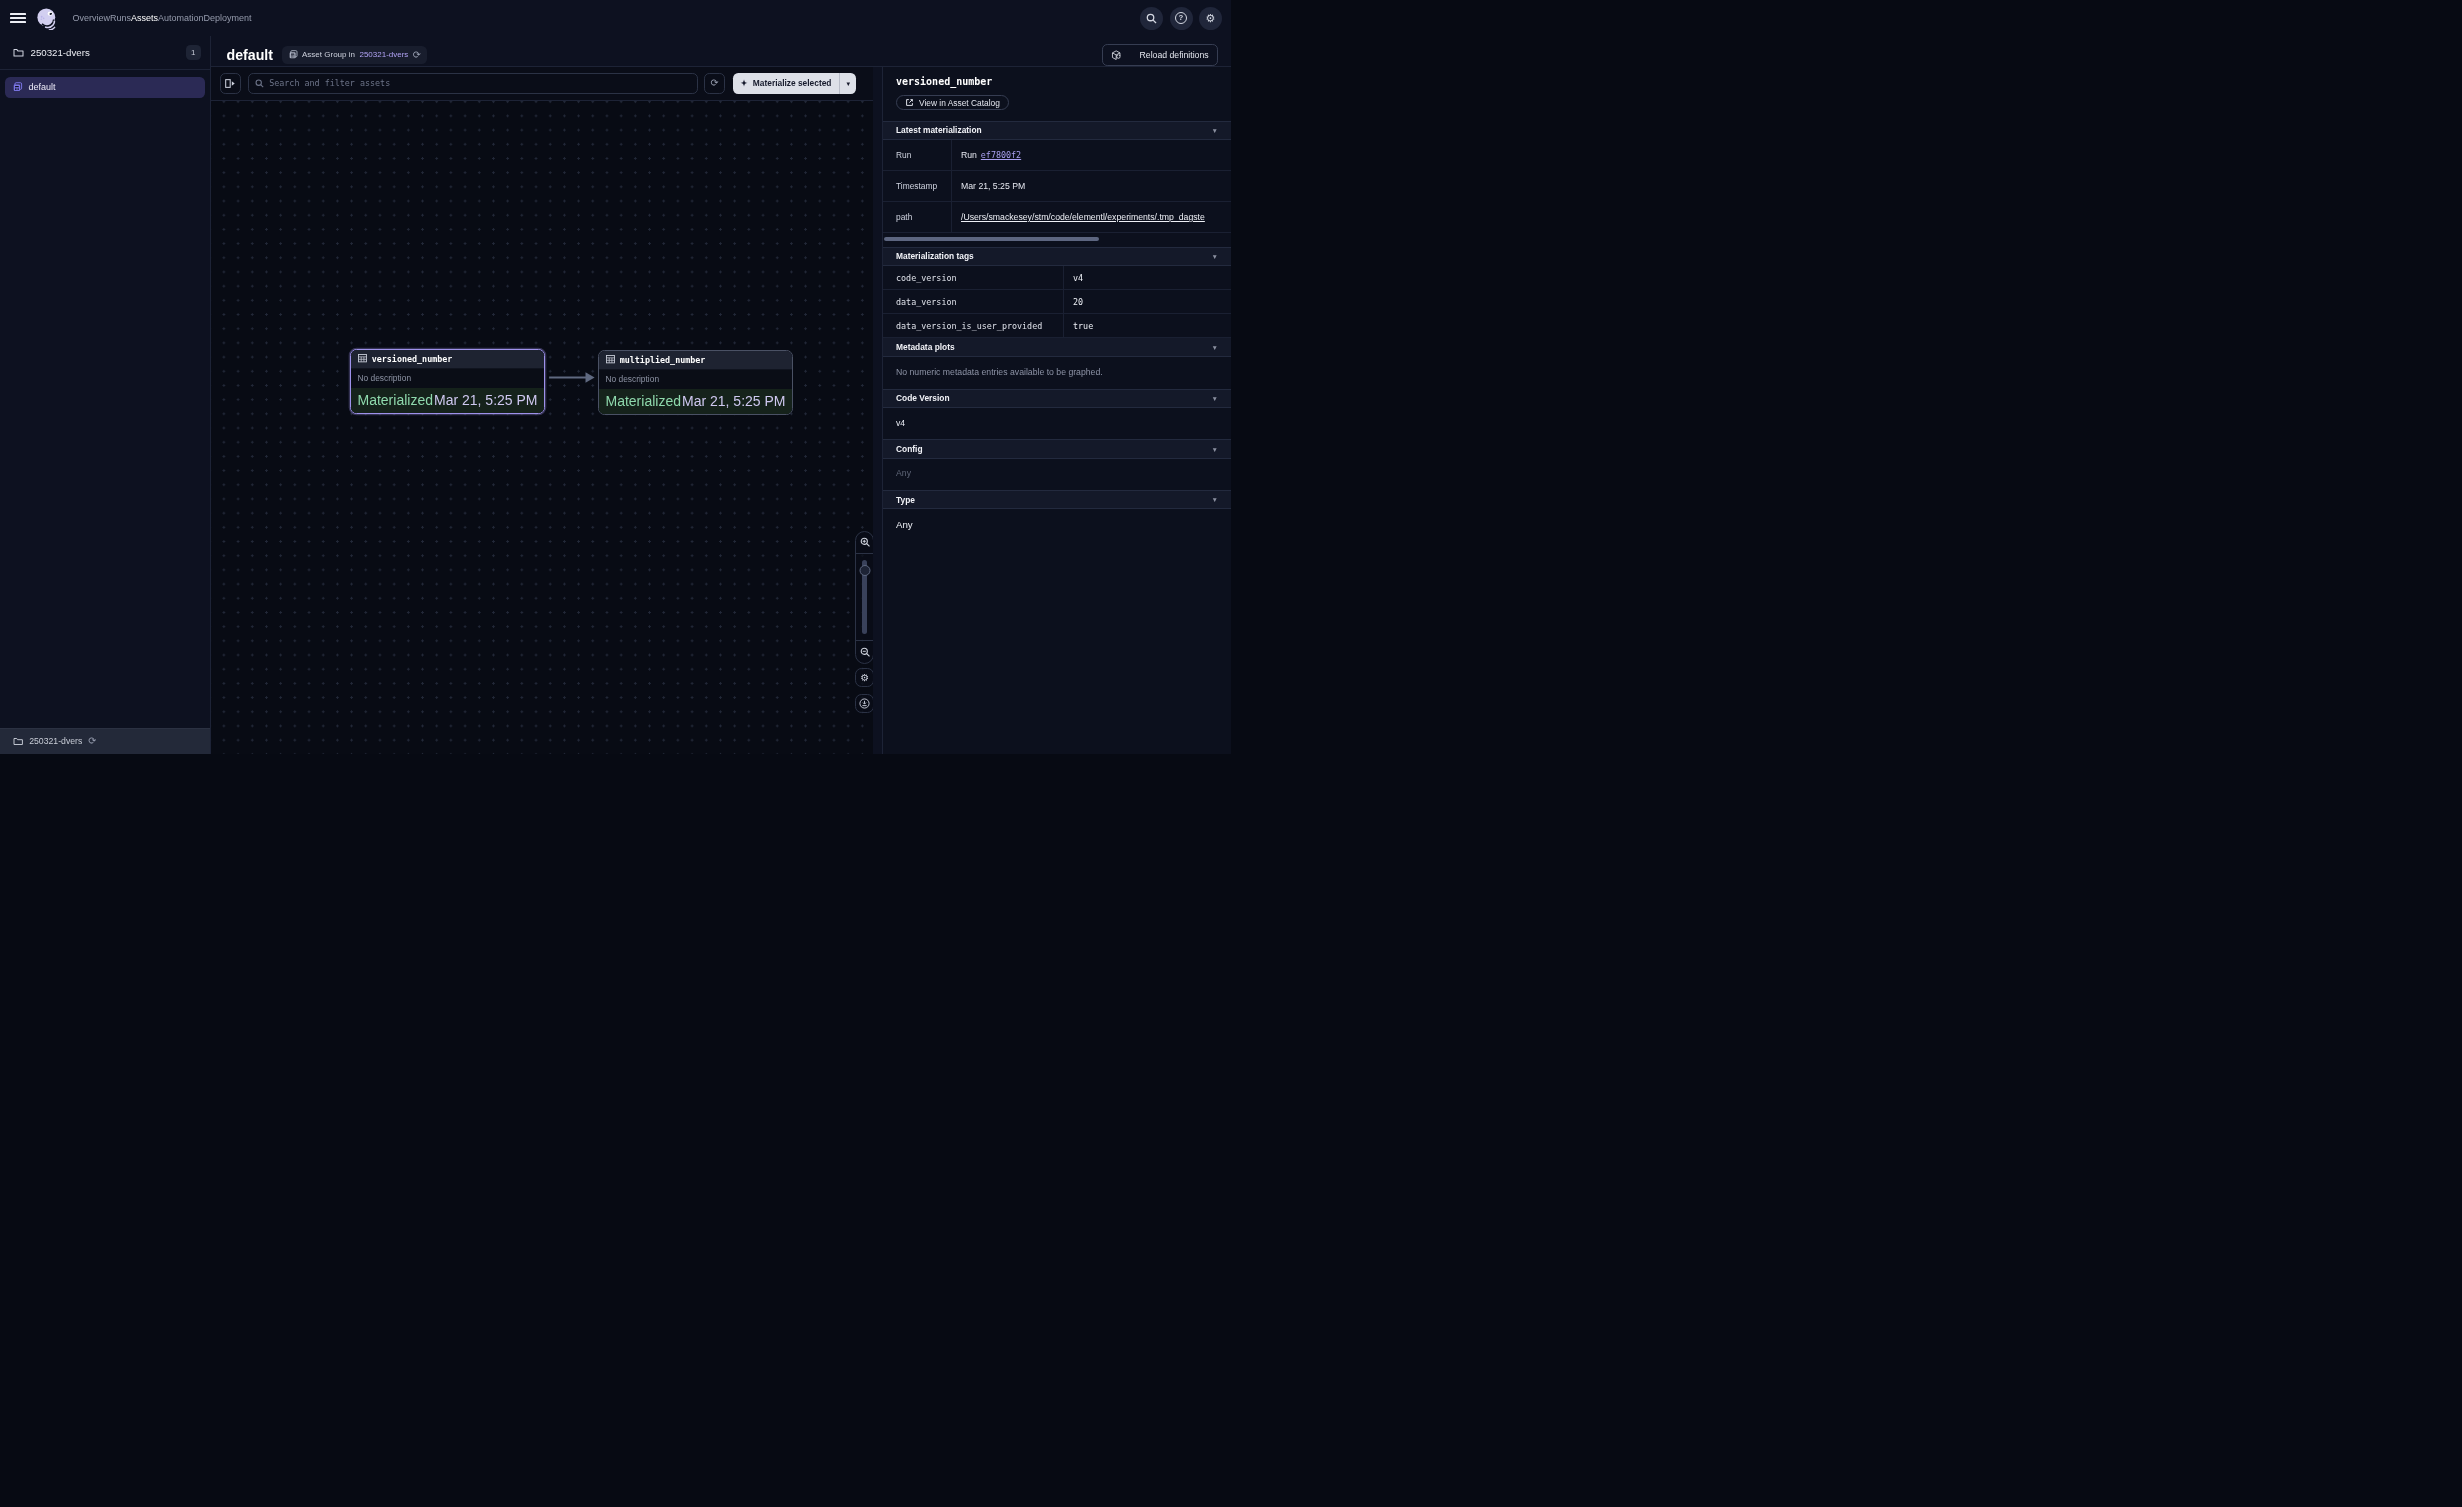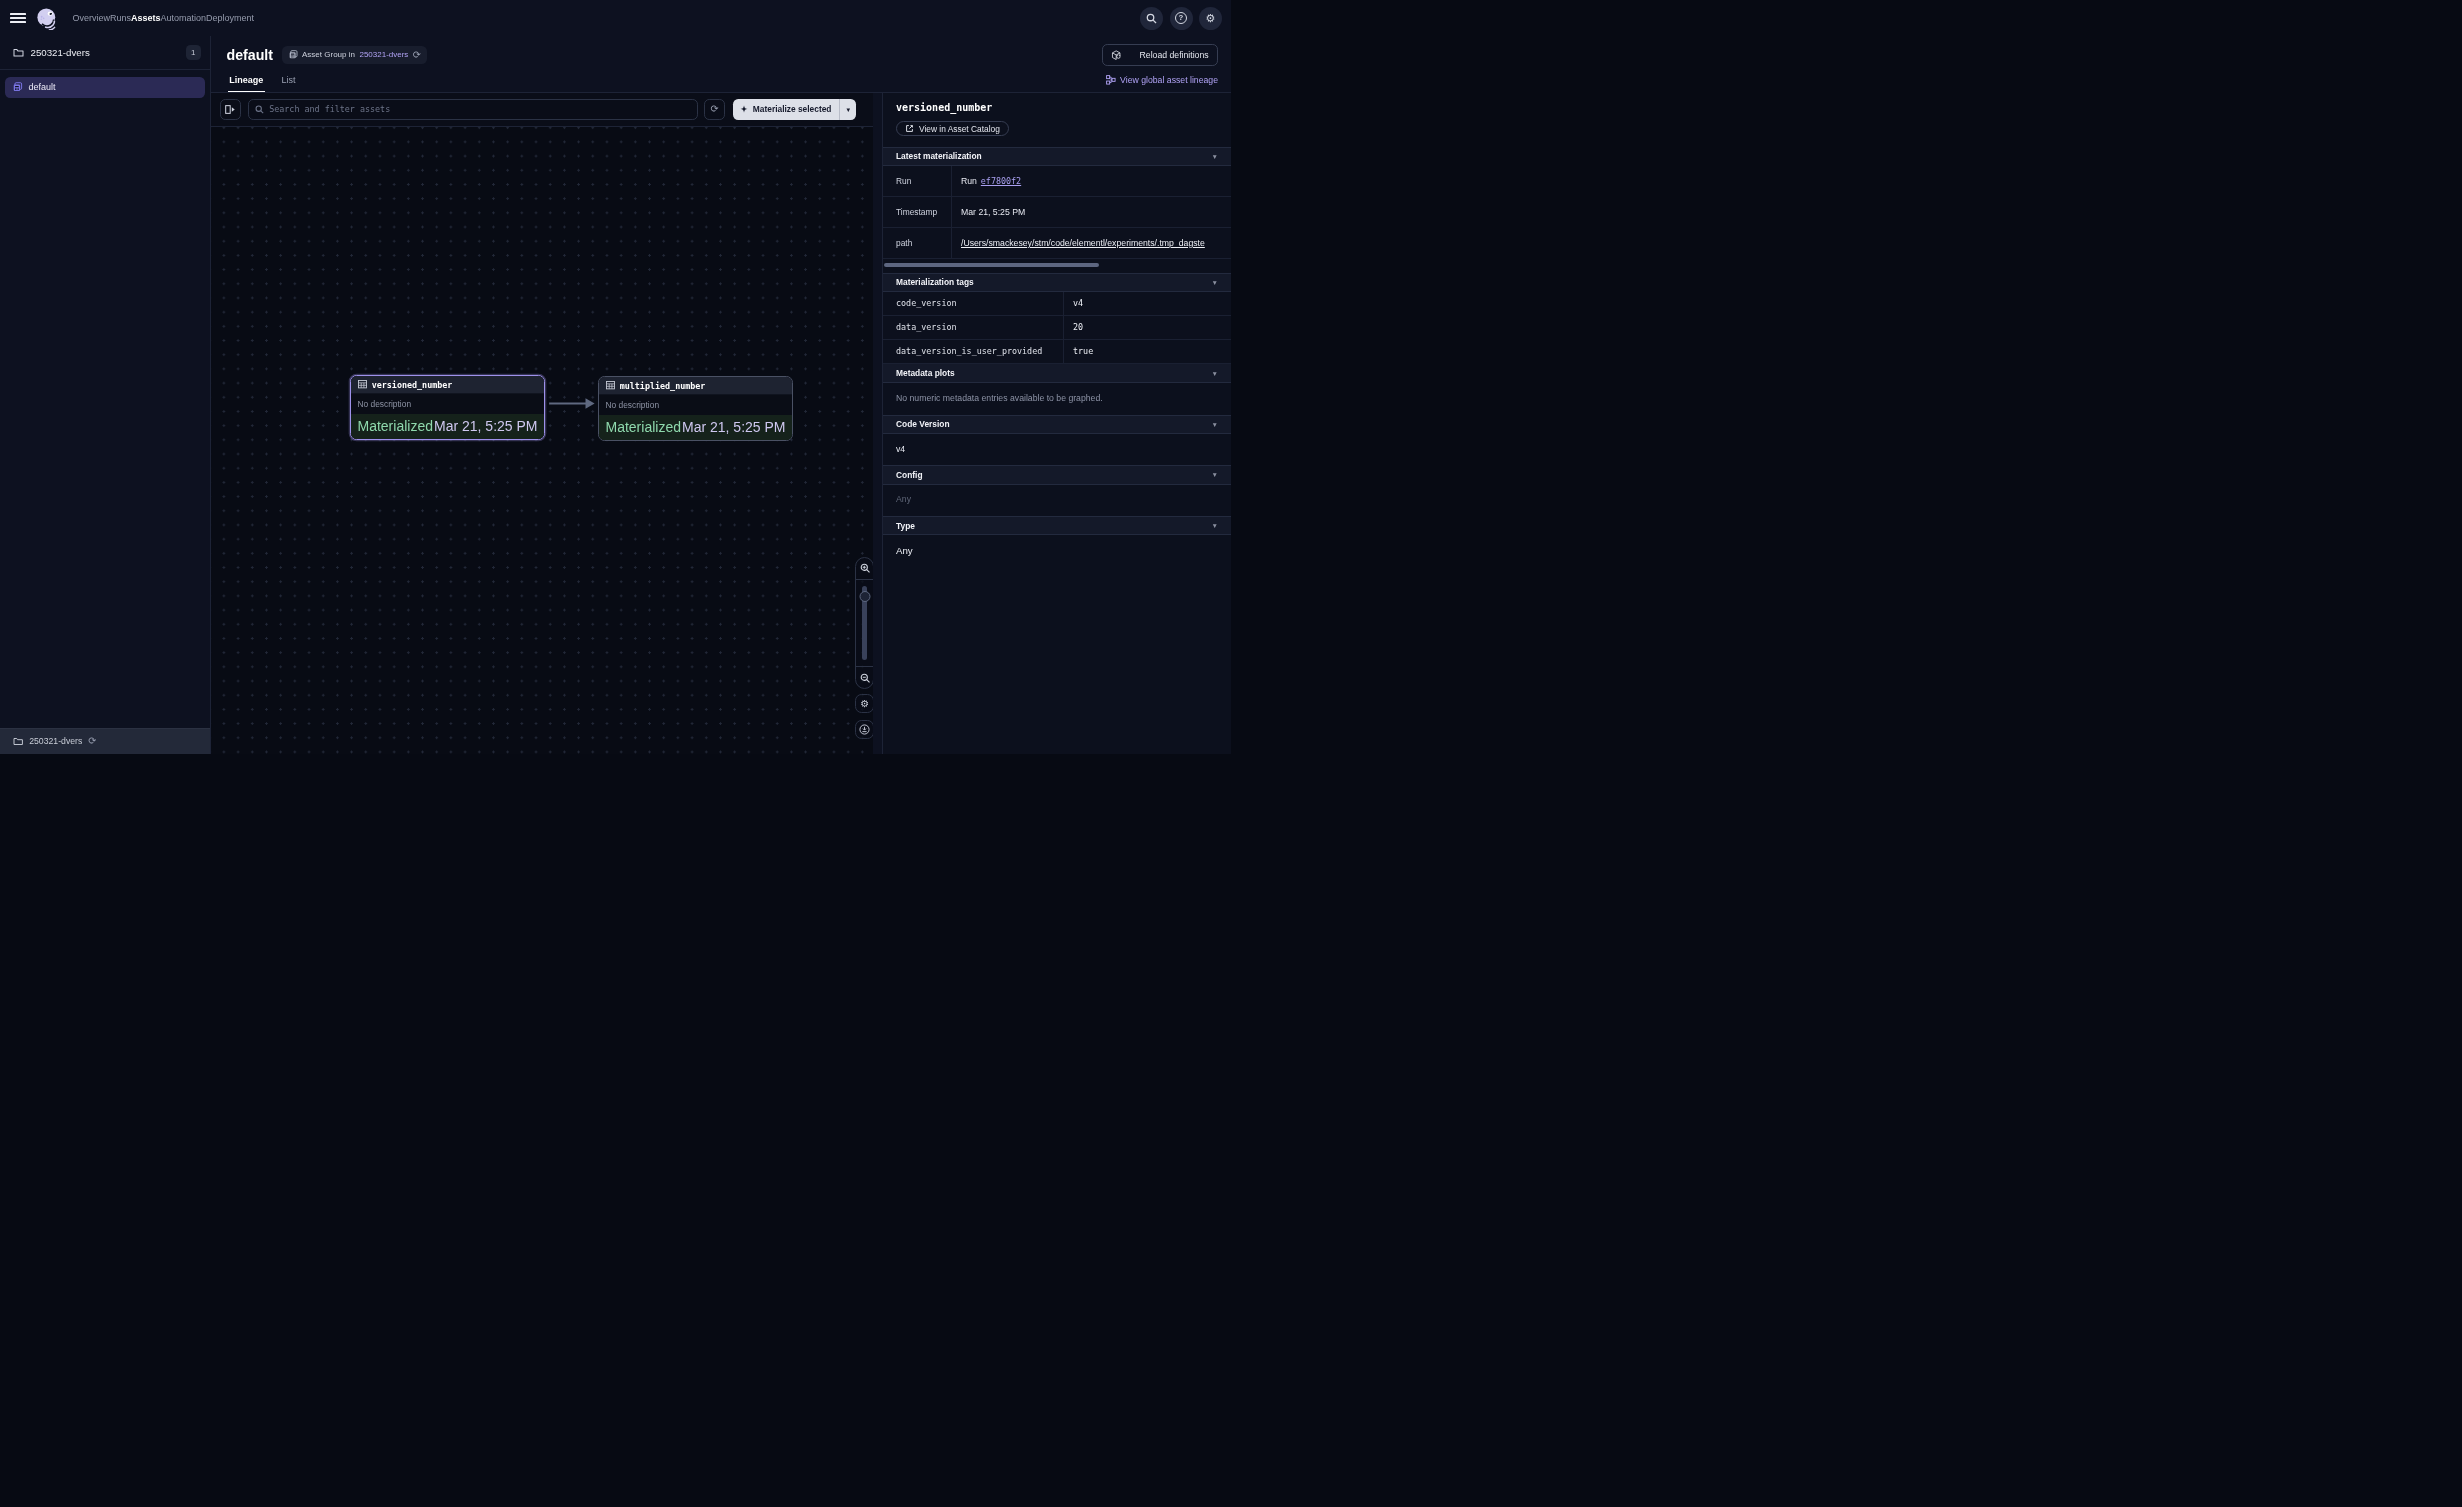--- a/index.html
+++ b/index.html
@@ -9,21 +9,21 @@
 
   .app { width:1231px; height:754px; display:flex; flex-direction:column; background:#0d1120; overflow:hidden; }
 
   
   .topnav { height:36px; flex:0 0 36px; display:flex; align-items:center; padding:0 9px 0 10.4px; background:#0d1120; }
   .hamburger { width:15.5px; height:15.5px; display:flex; flex-direction:column; justify-content:center; gap:2.6px; cursor:pointer; margin-right:7.8px; }
   .hamburger span { display:block; height:1.6px; background:#eceef4; border-radius:0.6px; }
   .logo { width:24.6px; height:24.6px; margin-right:14.2px; }
   .nav-links { display:flex; align-items:center; }
   .nav-link { font-size:9px; color:#959bac; cursor:pointer; }
-  .nav-link.active { color:#ffffff; font-weight:bold; }
+  .nav-link.active { color:#ffffff; font-weight:normal; }
   .topnav-right { margin-left:auto; display:flex; gap:6.5px; }
   .circle-btn { width:23px; height:23px; border-radius:50%; background:#20263a; display:flex; align-items:center; justify-content:center; color:#d3d7e1; cursor:pointer; font-size:11px; }
   .help-glyph { width:12.3px; height:12.3px; border:1.3px solid #d3d7e1; border-radius:50%; font-size:7.8px; font-weight:bold; display:flex; align-items:center; justify-content:center; }
 
   
   .main { flex:1; display:flex; min-height:0; }
 
   
   .sidebar { width:211px; flex:0 0 211px; border-right:0.6px solid #1d2336; display:flex; flex-direction:column; background:#0d1120; }
   .repo-row { height:34px; display:flex; align-items:center; gap:6.5px; padding:0 9px 0 13px; border-bottom:0.6px solid #1d2336; }
@@ -214,33 +214,20 @@
           </span>
           <button class="reload-btn">
             <svg width="10.4" height="10.4" viewBox="0 0 18 18">
                 <path d="M9 1.5 15.5 5 v6 M9 1.5 2.5 5 v8 L9 16.5 M2.5 5 9 8.5 15.5 5 M9 8.5 V16.5" fill="none" stroke="#e4e6ee" stroke-width="1.4" stroke-linejoin="round"></path>
                 <path d="M15.8 11 a3 3 0 1 1 -3 -2.6" fill="none" stroke="#e4e6ee" stroke-width="1.4"></path>
                 <path d="M15.9 8 v3 h-3 z" fill="#e4e6ee" transform="scale(0.8) translate(4 2.2)"></path>
               </svg>
             <span>Reload definitions</span>
           </button>
         </div>
-        <div class="tabs-row">
-          <span class="tab active">Lineage</span>
-          <span class="tab">List</span>
-          <span class="global-lineage">
-            <svg width="9.7" height="9.7" viewBox="0 0 16 16">
-                <rect x="1" y="1" width="5" height="5" fill="none" stroke="#b1a3f5" stroke-width="1.5"></rect>
-                <rect x="10" y="5.5" width="5" height="5" fill="none" stroke="#b1a3f5" stroke-width="1.5"></rect>
-                <rect x="1" y="10" width="5" height="5" fill="none" stroke="#b1a3f5" stroke-width="1.5"></rect>
-                <path d="M6 3.5 h2.5 v9 H6 M8.5 8 h1.5" fill="none" stroke="#b1a3f5" stroke-width="1.5"></path>
-              </svg>
-            <span>View global asset lineage</span>
-          </span>
-        </div>
       </div>
 
       <div class="content">
 
         <div class="canvas-col">
           <div class="toolbar">
             <button class="sq-btn">
               <svg width="10.4" height="9" viewBox="0 0 16 14">
                   <rect x="1" y="1" width="7" height="12" fill="none" stroke="#cfd3df" stroke-width="1.6"></rect>
                   <path d="M10.5 3.5 L15 7 L10.5 10.5 z" fill="#cfd3df"></path>

